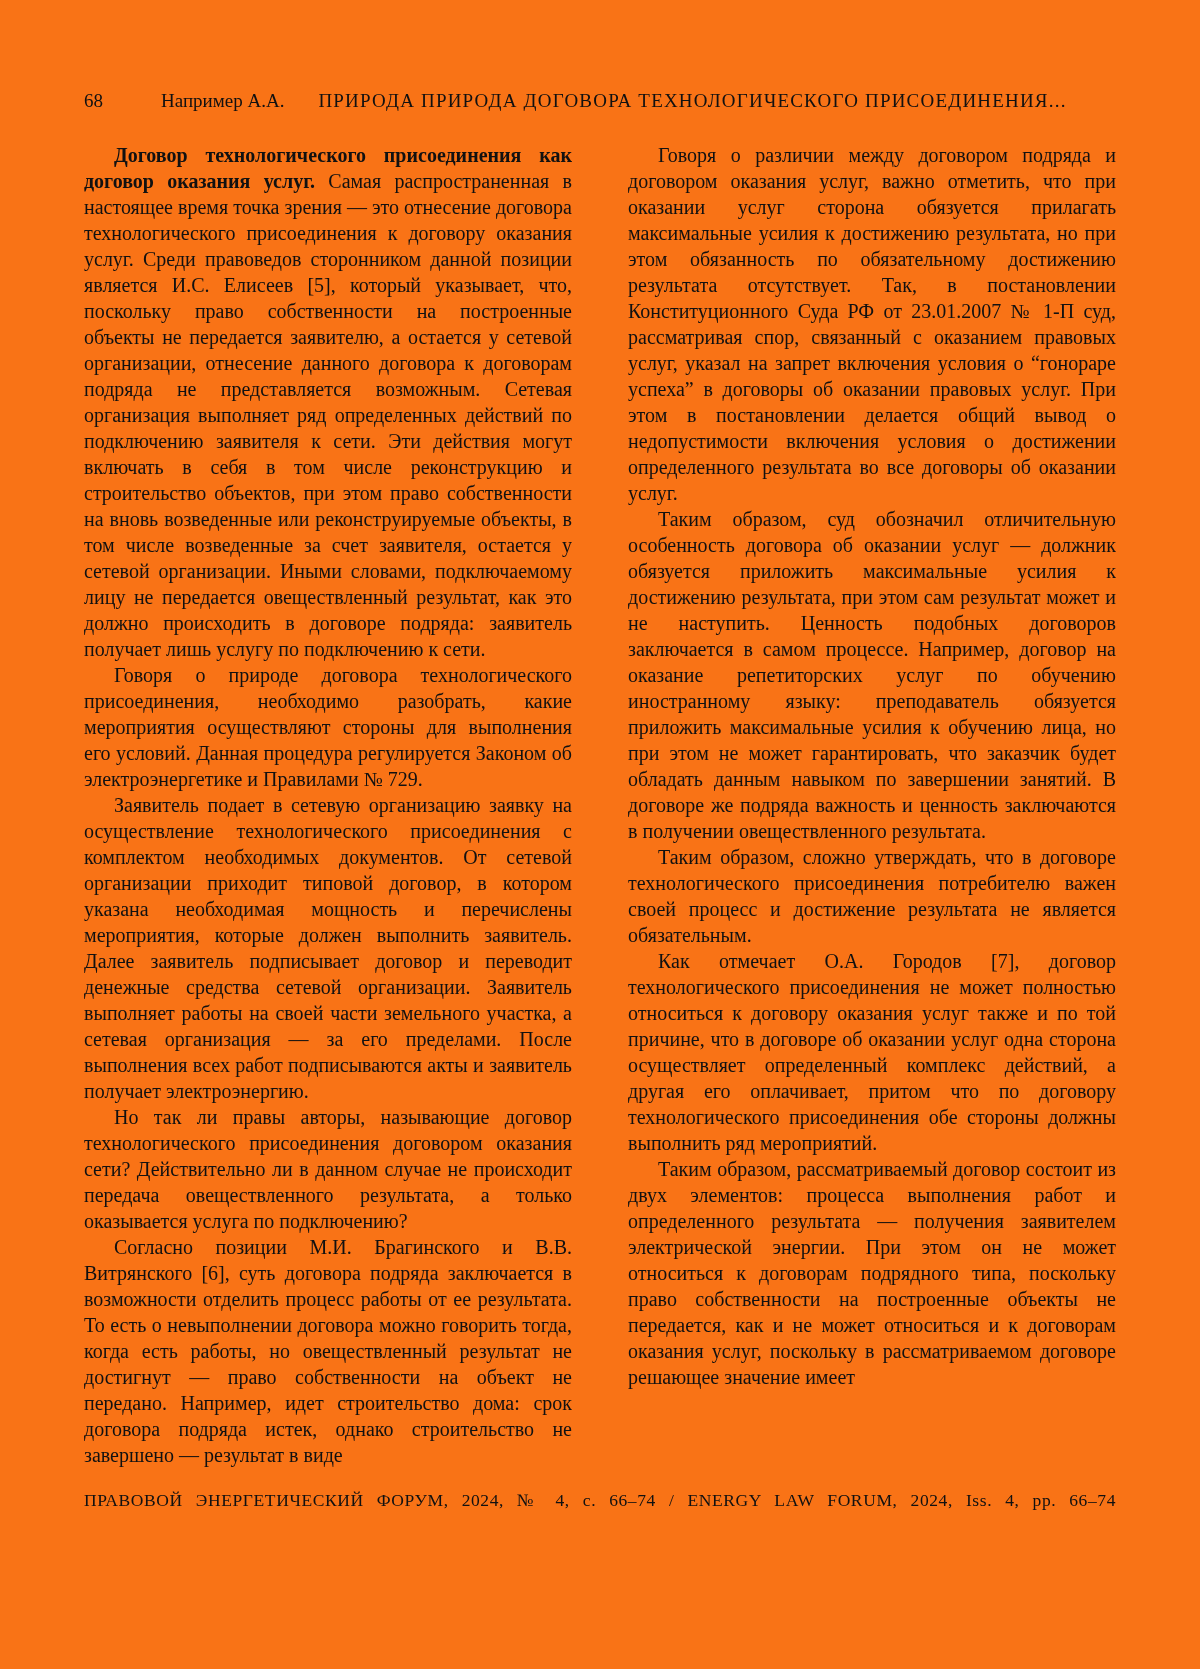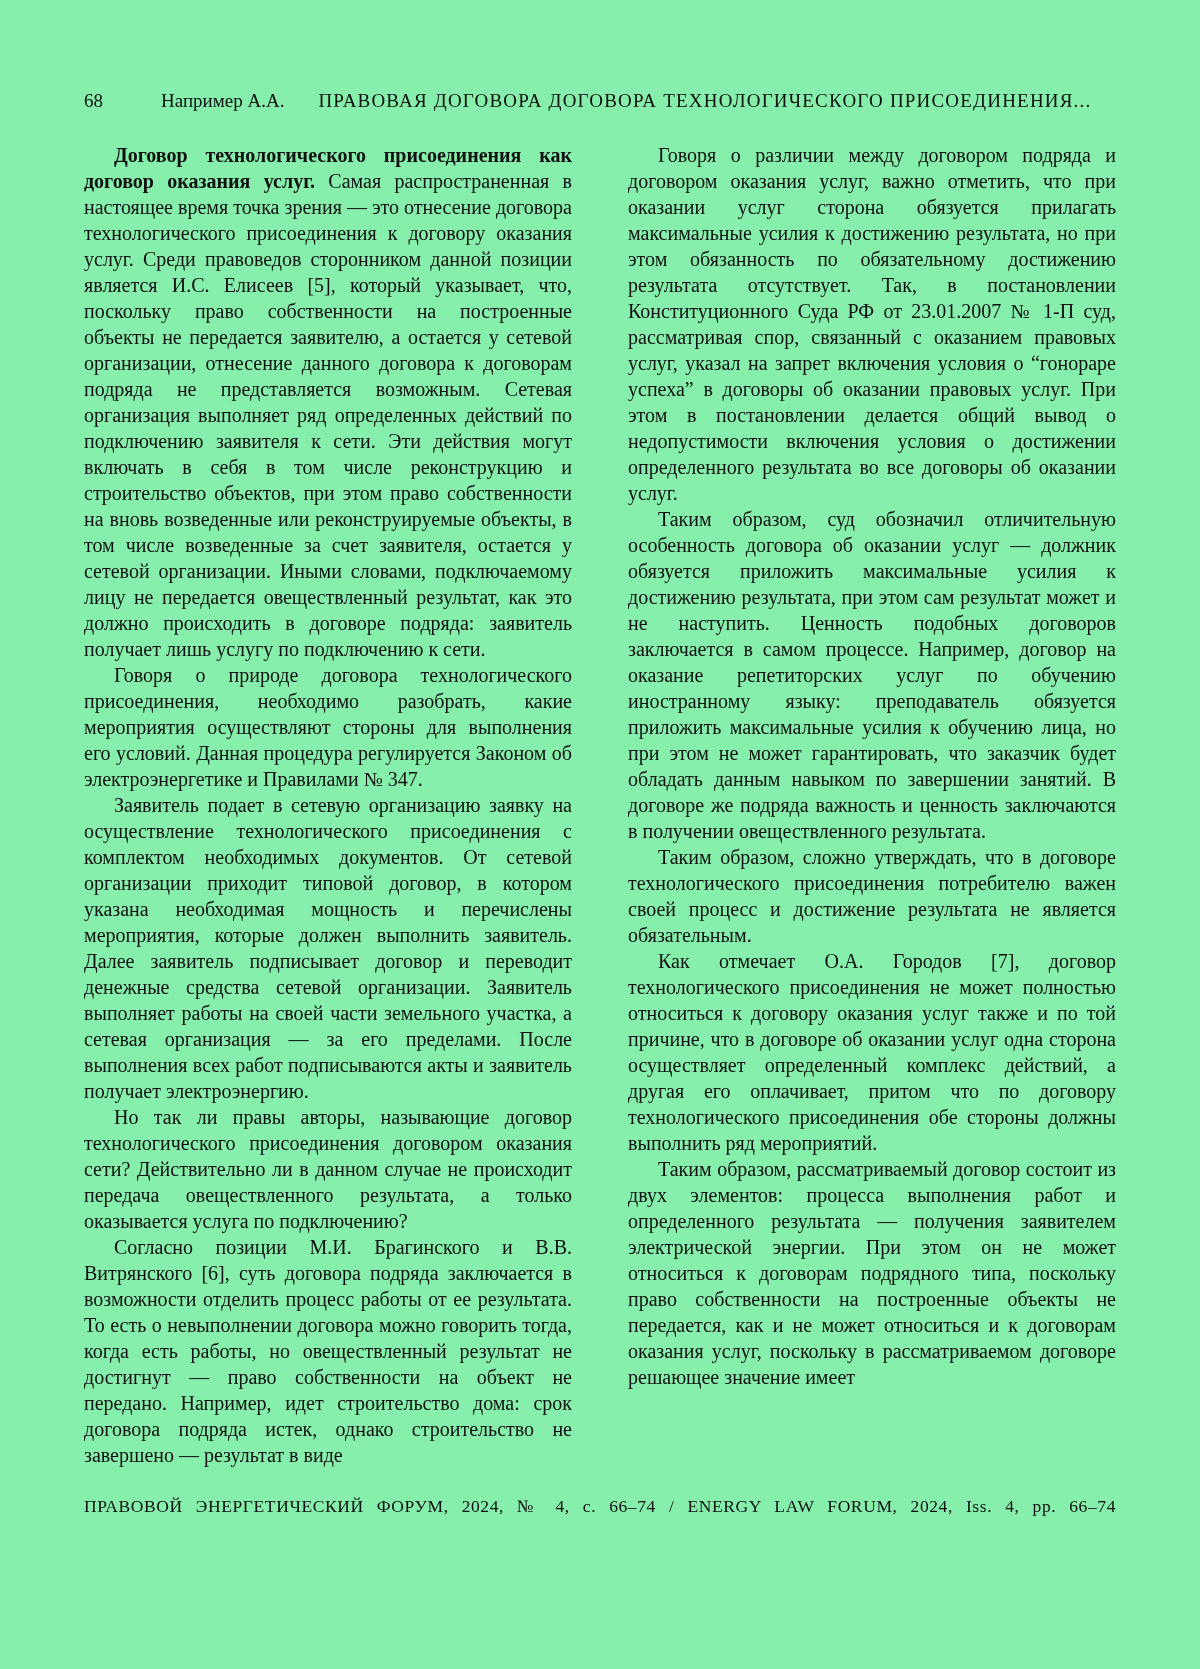--- a/index.html
+++ b/index.html
@@ -5,21 +5,21 @@
   html, body {
     margin: 0;
     padding: 0;
     background: #ffffff;
   }
   .page {
     position: relative;
     width: 1200px;
     height: 1669px;
     box-sizing: border-box;
-    background: #86efac;
+    background: #f97316;
     padding: 90px 84px 0 84px;
     font-family: "Liberation Serif", "DejaVu Serif", serif;
     color: #111111;
   }
   .page-header {
     display: flex;
     align-items: baseline;
     font-size: 19px;
     white-space: nowrap;
     margin-bottom: 30px;
@@ -51,21 +51,21 @@
   .para.no-indent {
     text-indent: 0;
   }
   .para b {
     font-weight: bold;
   }
   .page-footer {
     position: absolute;
     left: 84px;
     right: 84px;
-    bottom: 152px;
+    bottom: 158px;
     font-size: 17.5px;
     letter-spacing: 0.6px;
     text-align: justify;
     text-align-last: justify;
     white-space: nowrap;
     display: flex;
     justify-content: space-between;
     margin-top: 44px;
   }
   .page-footer span {
@@ -74,27 +74,27 @@
   }
 </style>
 </head>
 <body>
 
 <div class="page">
 
   <header class="page-header">
     <span class="page-number">68</span>
     <span class="running-author">Например А.А.</span>
-    <span class="running-title">ПРАВОВАЯ ДОГОВОРА ДОГОВОРА ТЕХНОЛОГИЧЕСКОГО ПРИСОЕДИНЕНИЯ...</span>
+    <span class="running-title">ПРИРОДА ПРИРОДА ДОГОВОРА ТЕХНОЛОГИЧЕСКОГО ПРИСОЕДИНЕНИЯ...</span>
   </header>
 
   <main class="columns">
     <div class="col" id="col-left">
         <p class="para"><b>Договор технологического присоединения как договор оказания услуг.</b> Самая распространенная в настоящее время точка зрения — это отнесение договора технологического присоединения к договору оказания услуг. Среди правоведов сторонником данной позиции является И.С. Елисеев [5], который указывает, что, поскольку право собственности на построенные объекты не передается заявителю, а остается у сетевой организации, отнесение данного договора к договорам подряда не представляется возможным. Сетевая организация выполняет ряд определенных действий по подключению заявителя к сети. Эти действия могут включать в себя в том числе реконструкцию и строительство объектов, при этом право собственности на вновь возведенные или реконструируемые объекты, в том числе возведенные за счет заявителя, остается у сетевой организации. Иными словами, подключаемому лицу не передается овеществленный результат, как это должно происходить в договоре подряда: заявитель получает лишь услугу по подключению к сети.</p>
-        <p class="para">Говоря о природе договора технологического присоединения, необходимо разобрать, какие мероприятия осуществляют стороны для выполнения его условий. Данная процедура регулируется Законом об электроэнергетике и Правилами № 347.</p>
+        <p class="para">Говоря о природе договора технологического присоединения, необходимо разобрать, какие мероприятия осуществляют стороны для выполнения его условий. Данная процедура регулируется Законом об электроэнергетике и Правилами № 729.</p>
         <p class="para">Заявитель подает в сетевую организацию заявку на осуществление технологического присоединения с комплектом необходимых документов. От сетевой организации приходит типовой договор, в котором указана необходимая мощность и перечислены мероприятия, которые должен выполнить заявитель. Далее заявитель подписывает договор и переводит денежные средства сетевой организации. Заявитель выполняет работы на своей части земельного участка, а сетевая организация — за его пределами. После выполнения всех работ подписываются акты и заявитель получает электроэнергию.</p>
         <p class="para">Но так ли правы авторы, называющие договор технологического присоединения договором оказания сети? Действительно ли в данном случае не происходит передача овеществленного результата, а только оказывается услуга по подключению?</p>
         <p class="para">Согласно позиции М.И. Брагинского и В.В. Витрянского [6], суть договора подряда заключается в возможности отделить процесс работы от ее результата. То есть о невыполнении договора можно говорить тогда, когда есть работы, но овеществленный результат не достигнут — право собственности на объект не передано. Например, идет строительство дома: срок договора подряда истек, однако строительство не завершено — результат в виде</p>
       </div>
     <div class="col" id="col-right">
         <p class="para">Говоря о различии между договором подряда и договором оказания услуг, важно отметить, что при оказании услуг сторона обязуется прилагать максимальные усилия к достижению результата, но при этом обязанность по обязательному достижению результата отсутствует. Так, в постановлении Конституционного Суда РФ от 23.01.2007 № 1-П суд, рассматривая спор, связанный с оказанием правовых услуг, указал на запрет включения условия о “гонораре успеха” в договоры об оказании правовых услуг. При этом в постановлении делается общий вывод о недопустимости включения условия о достижении определенного результата во все договоры об оказании услуг.</p>
         <p class="para">Таким образом, суд обозначил отличительную особенность договора об оказании услуг — должник обязуется приложить максимальные усилия к достижению результата, при этом сам результат может и не наступить. Ценность подобных договоров заключается в самом процессе. Например, договор на оказание репетиторских услуг по обучению иностранному языку: преподаватель обязуется приложить максимальные усилия к обучению лица, но при этом не может гарантировать, что заказчик будет обладать данным навыком по завершении занятий. В договоре же подряда важность и ценность заключаются в получении овеществленного результата.</p>
         <p class="para">Таким образом, сложно утверждать, что в договоре технологического присоединения потребителю важен своей процесс и достижение результата не является обязательным.</p>
         <p class="para">Как отмечает О.А. Городов [7], договор технологического присоединения не может полностью относиться к договору оказания услуг также и по той причине, что в договоре об оказании услуг одна сторона осуществляет определенный комплекс действий, а другая его оплачивает, притом что по договору технологического присоединения обе стороны должны выполнить ряд мероприятий.</p>
         <p class="para">Таким образом, рассматриваемый договор состоит из двух элементов: процесса выполнения работ и определенного результата — получения заявителем электрической энергии. При этом он не может относиться к договорам подрядного типа, поскольку право собственности на построенные объекты не передается, как и не может относиться и к договорам оказания услуг, поскольку в рассматриваемом договоре решающее значение имеет</p>

